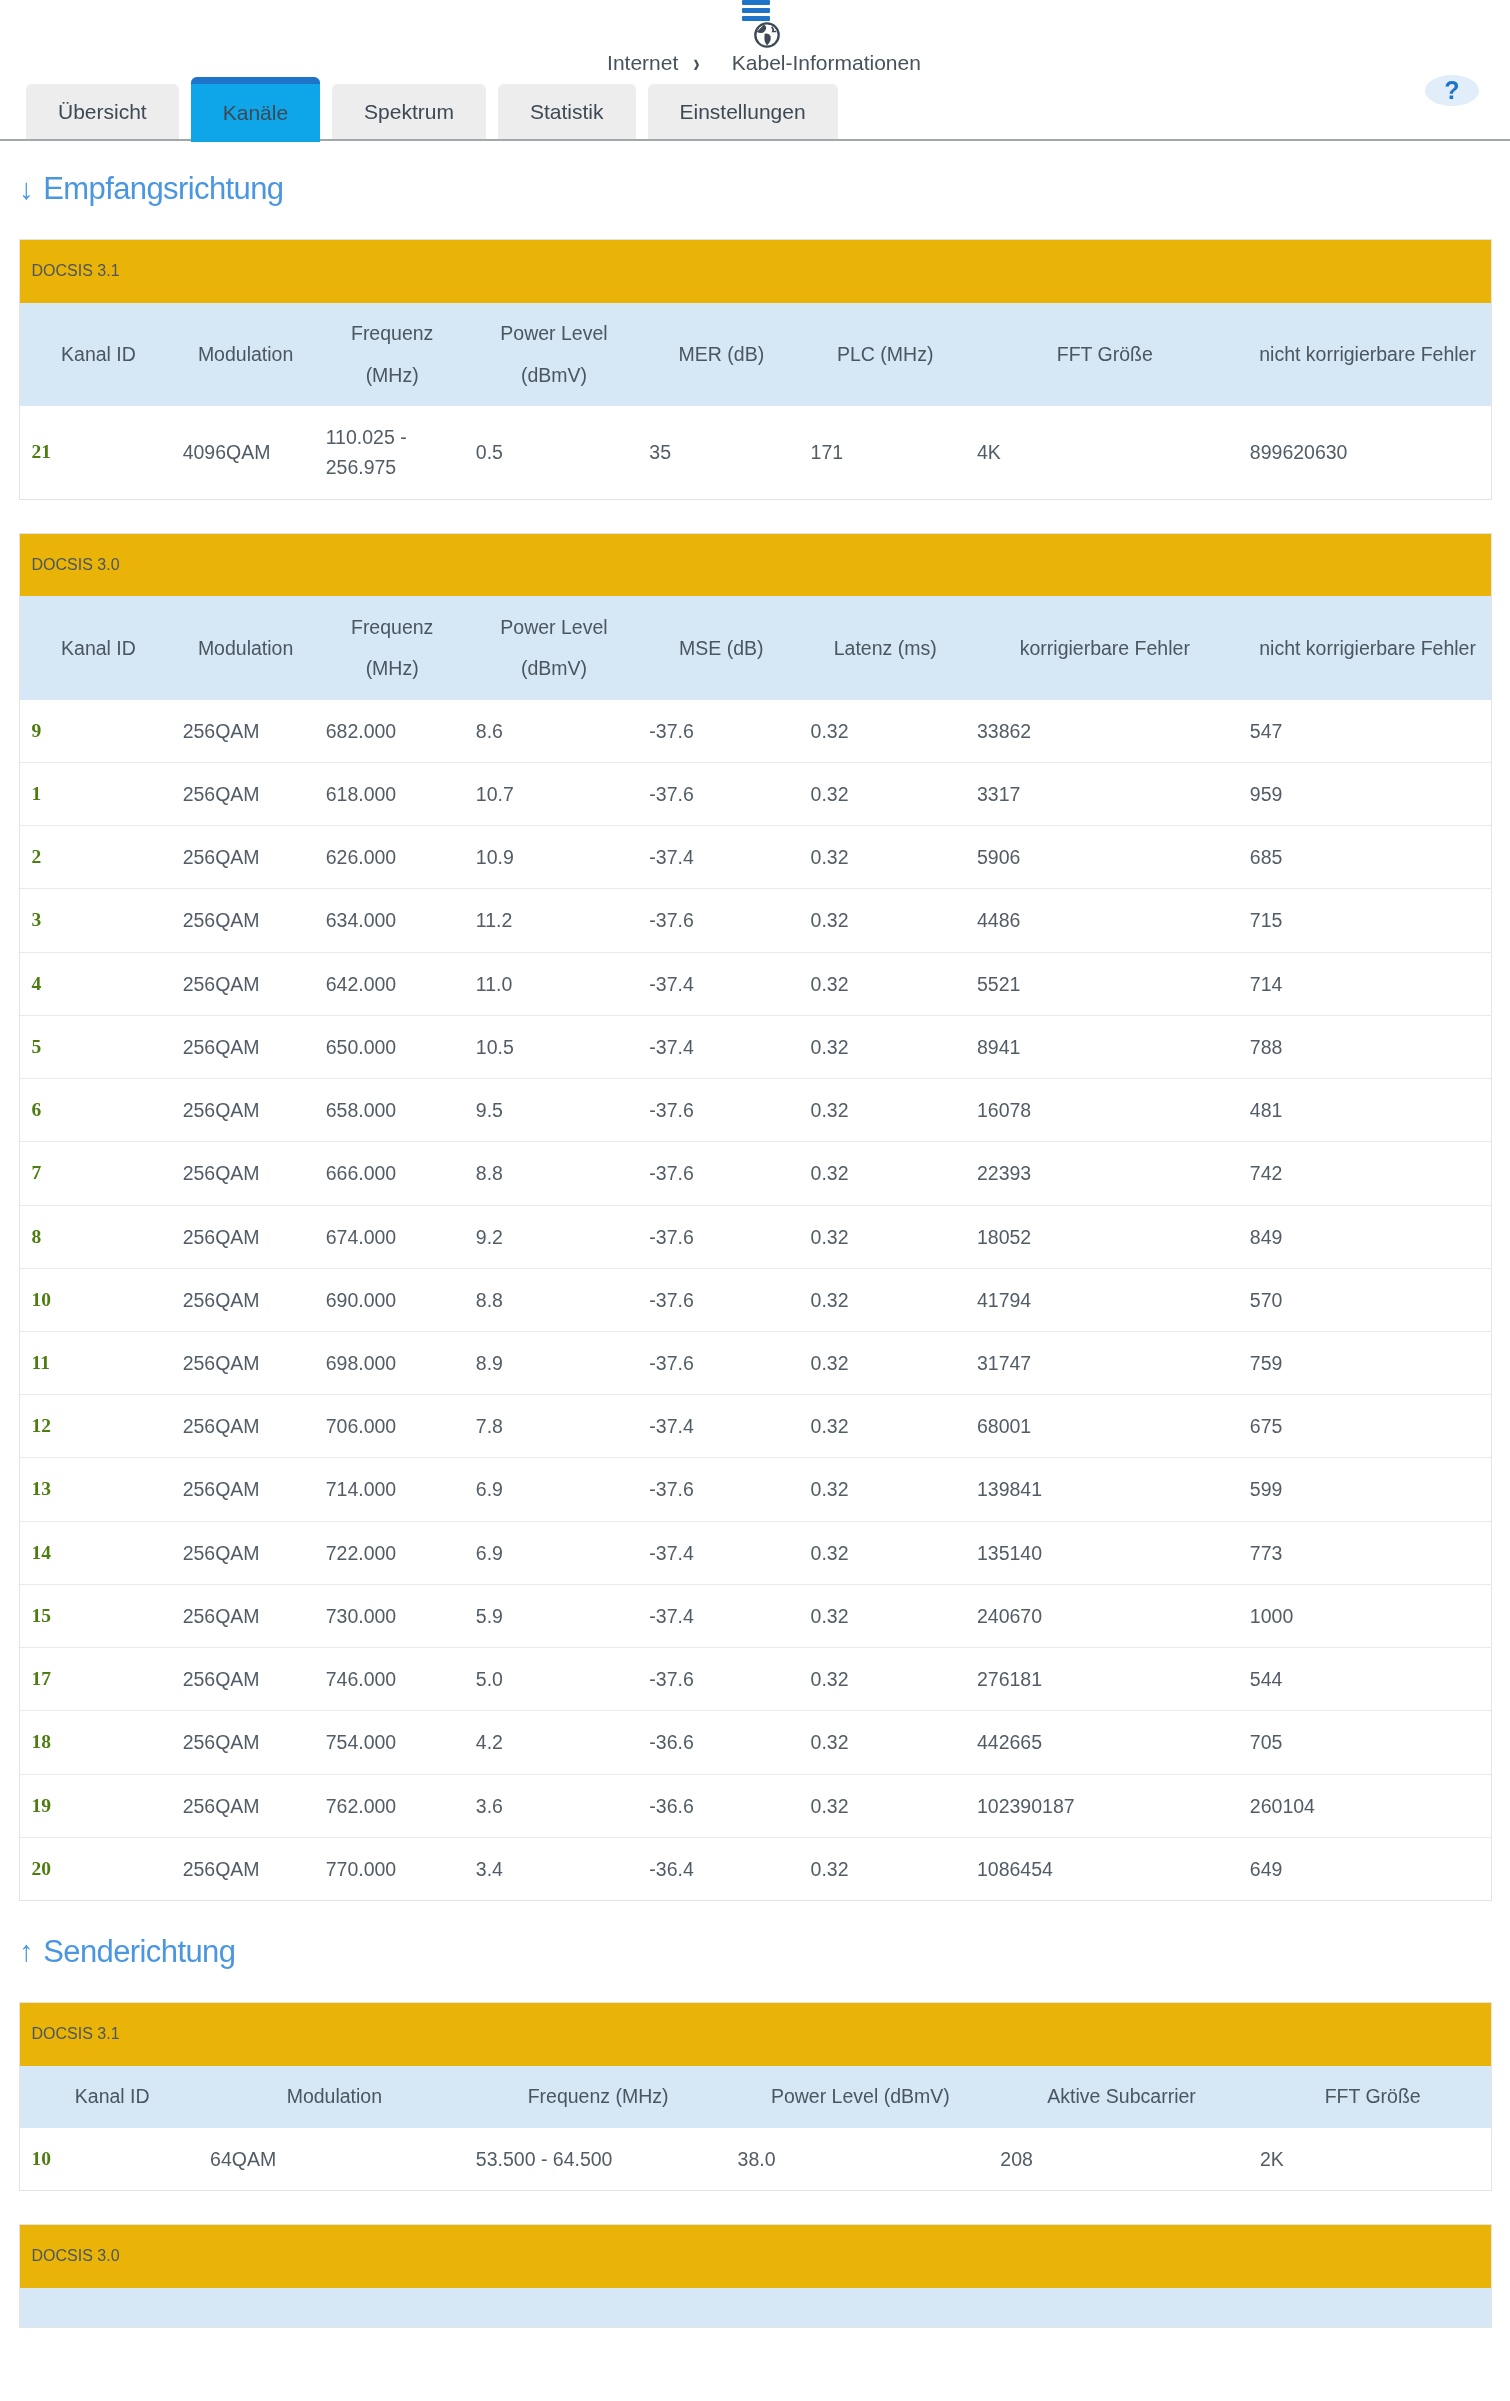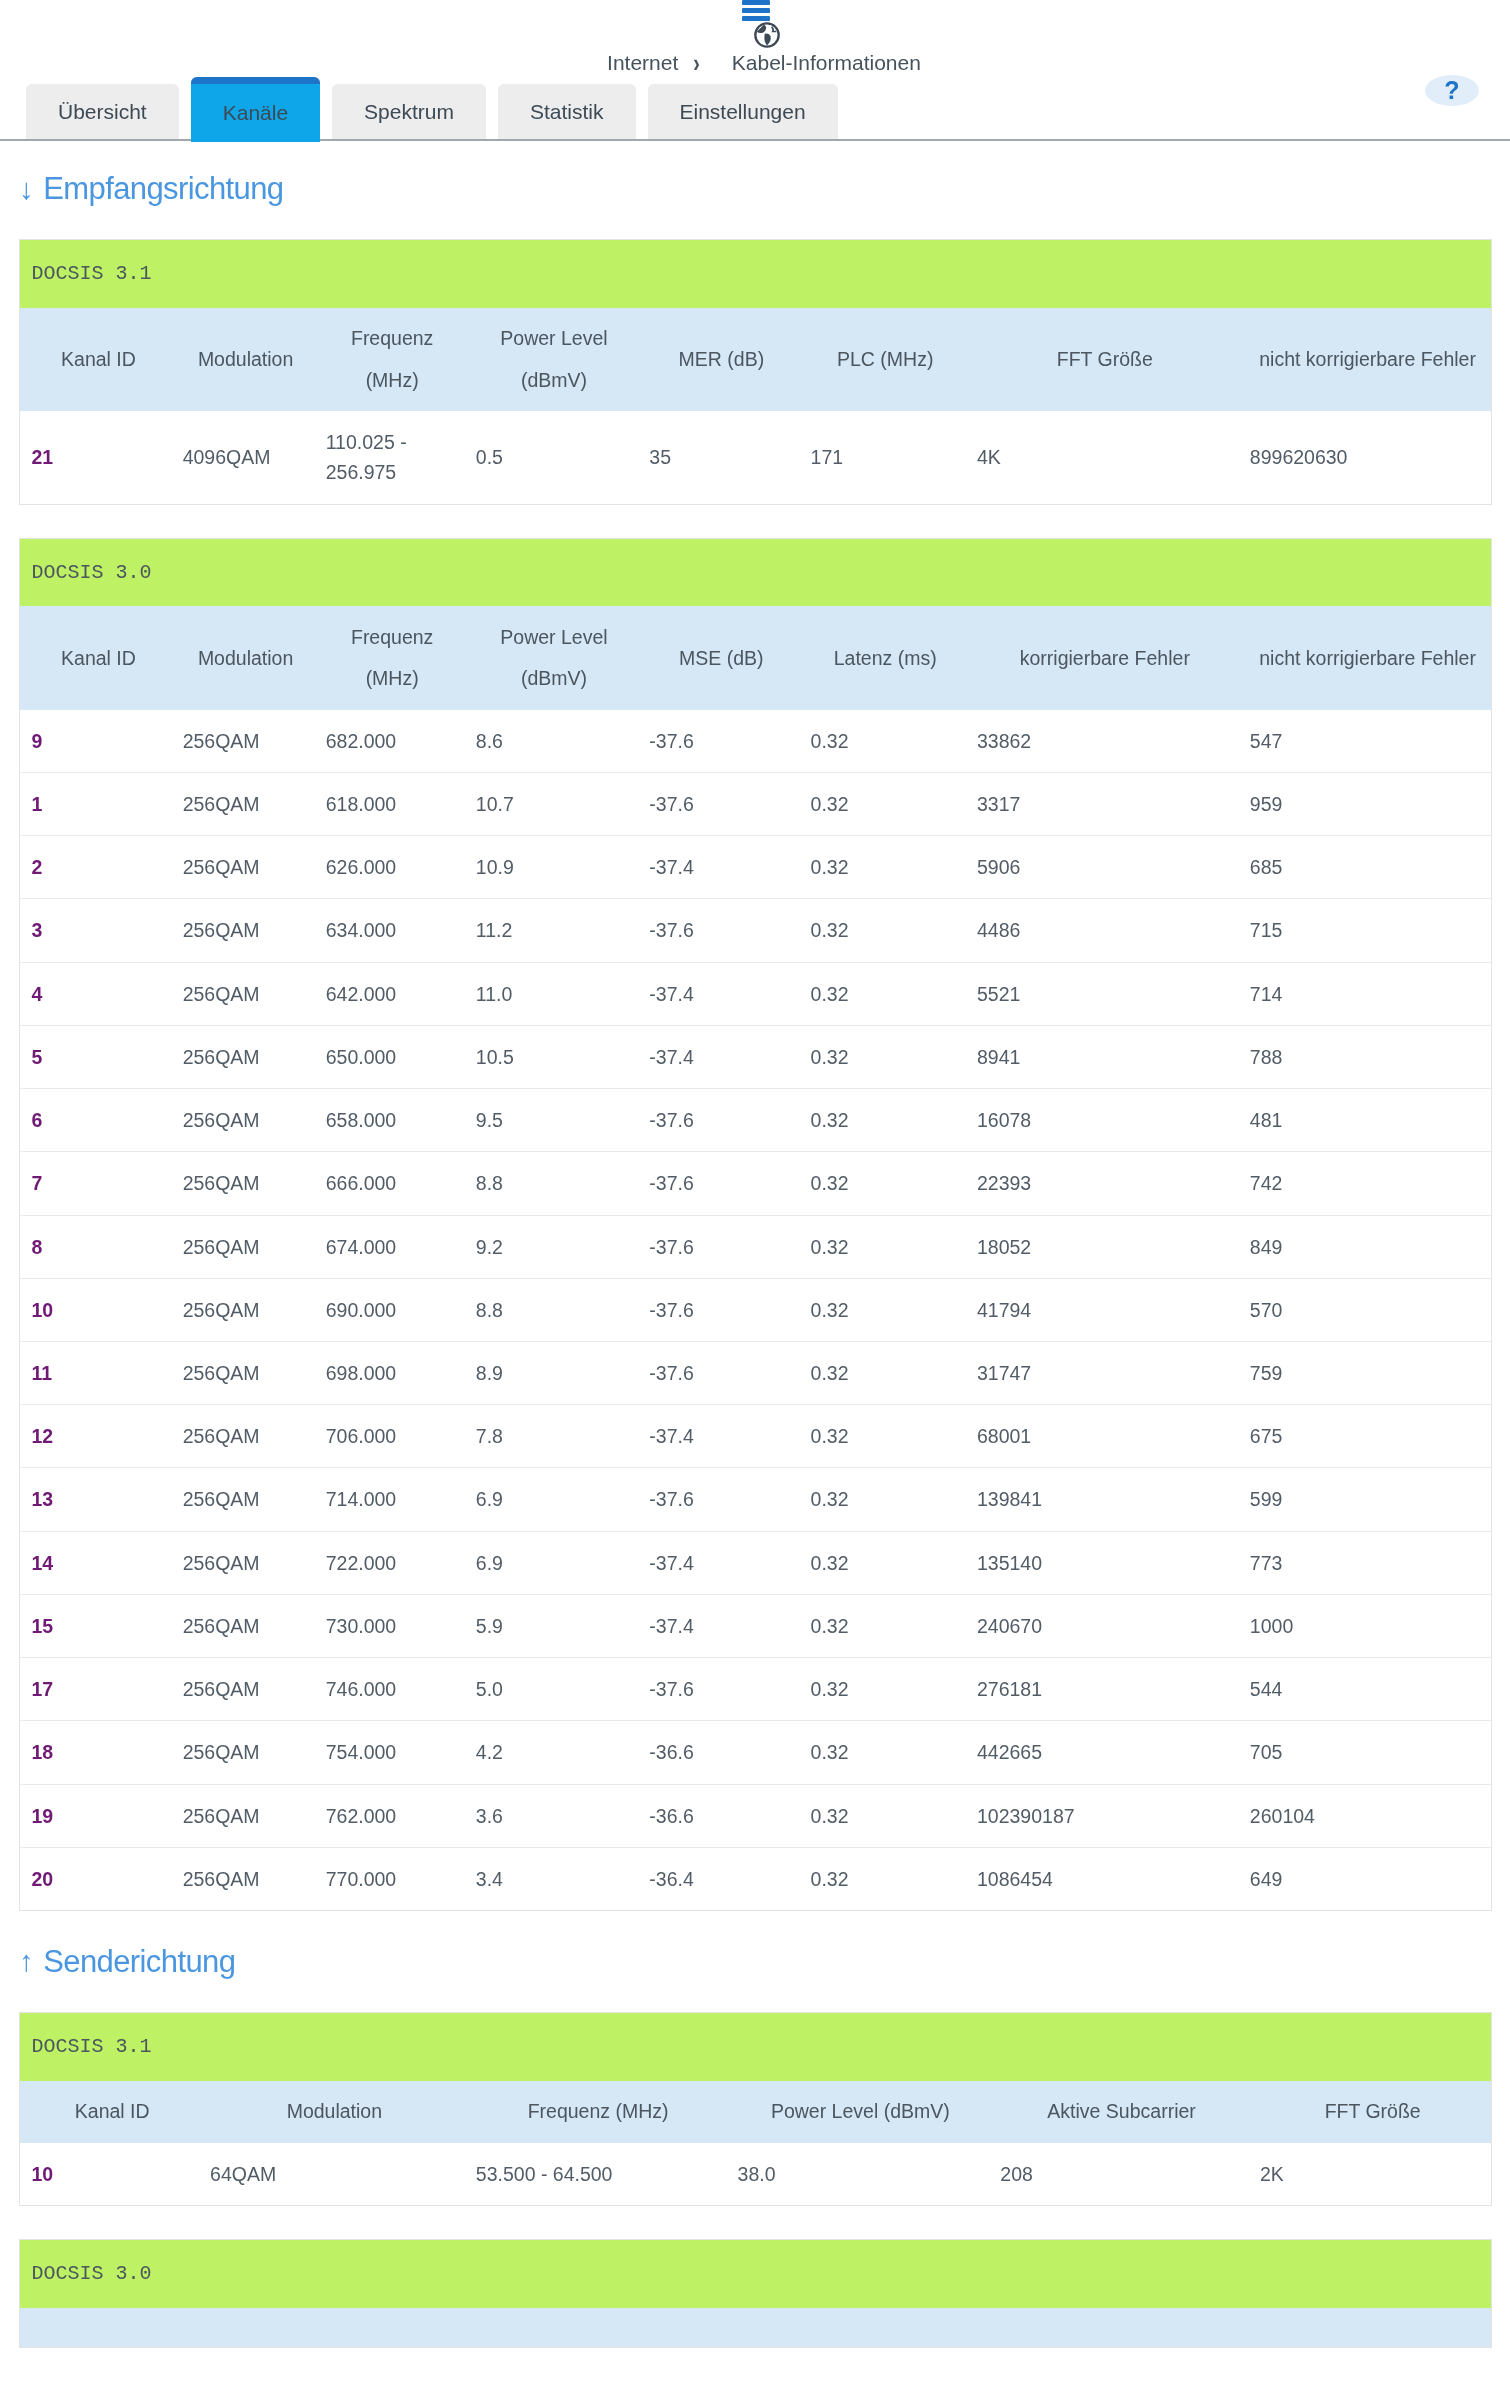--- a/index.html
+++ b/index.html
@@ -42,36 +42,35 @@
   .main{padding:0 19px 23px 19px;}
   .section-heading{
     font-size:31px;font-weight:400;color:#4a96e0;
     margin:30px 0 32px 0;display:flex;align-items:center;gap:10.3px;letter-spacing:-0.6px;
   }
   .section-heading .arrow{font-size:29px;}
   .card{
     border:1.1px solid #e3e3e1;margin-bottom:33px;background:#fff;
   }
   .card-title{
-    background:#bef264;color:#4b565f;font-size:20px;
+    background:#eab308;color:#4b565f;font-size:16px;
     padding:22.4px 11.5px;
-    font-family:Liberation Mono, monospace;
   }
   table{width:100%;border-collapse:collapse;table-layout:fixed;font-size:19.5px;color:#515c66;}
   thead th{
     background:#d6e7f6;font-weight:400;text-align:center;vertical-align:middle;
     padding:19.5px 5.7px 19.5px 11.5px;color:#4b565f;
   }
   .th-line + .th-line{margin-top:18.4px;}
   tbody td{
     padding:16px 5.7px 16px 11.5px;vertical-align:middle;line-height:1.55;
     border-top:1.7px solid #eceae8;word-wrap:break-word;
   }
   tbody tr:first-child td{border-top:none;}
-  tbody td:first-child{font-weight:700;color:#701a75;}
+  tbody td:first-child{font-weight:700;color:#4d7c0f;font-family:Liberation Serif, serif;}
 </style>
 </head>
 <body>
 
 <header class="topbar">
   <div class="hamburger">
     <span></span>
       <span></span>
       <span></span>
   </div>

